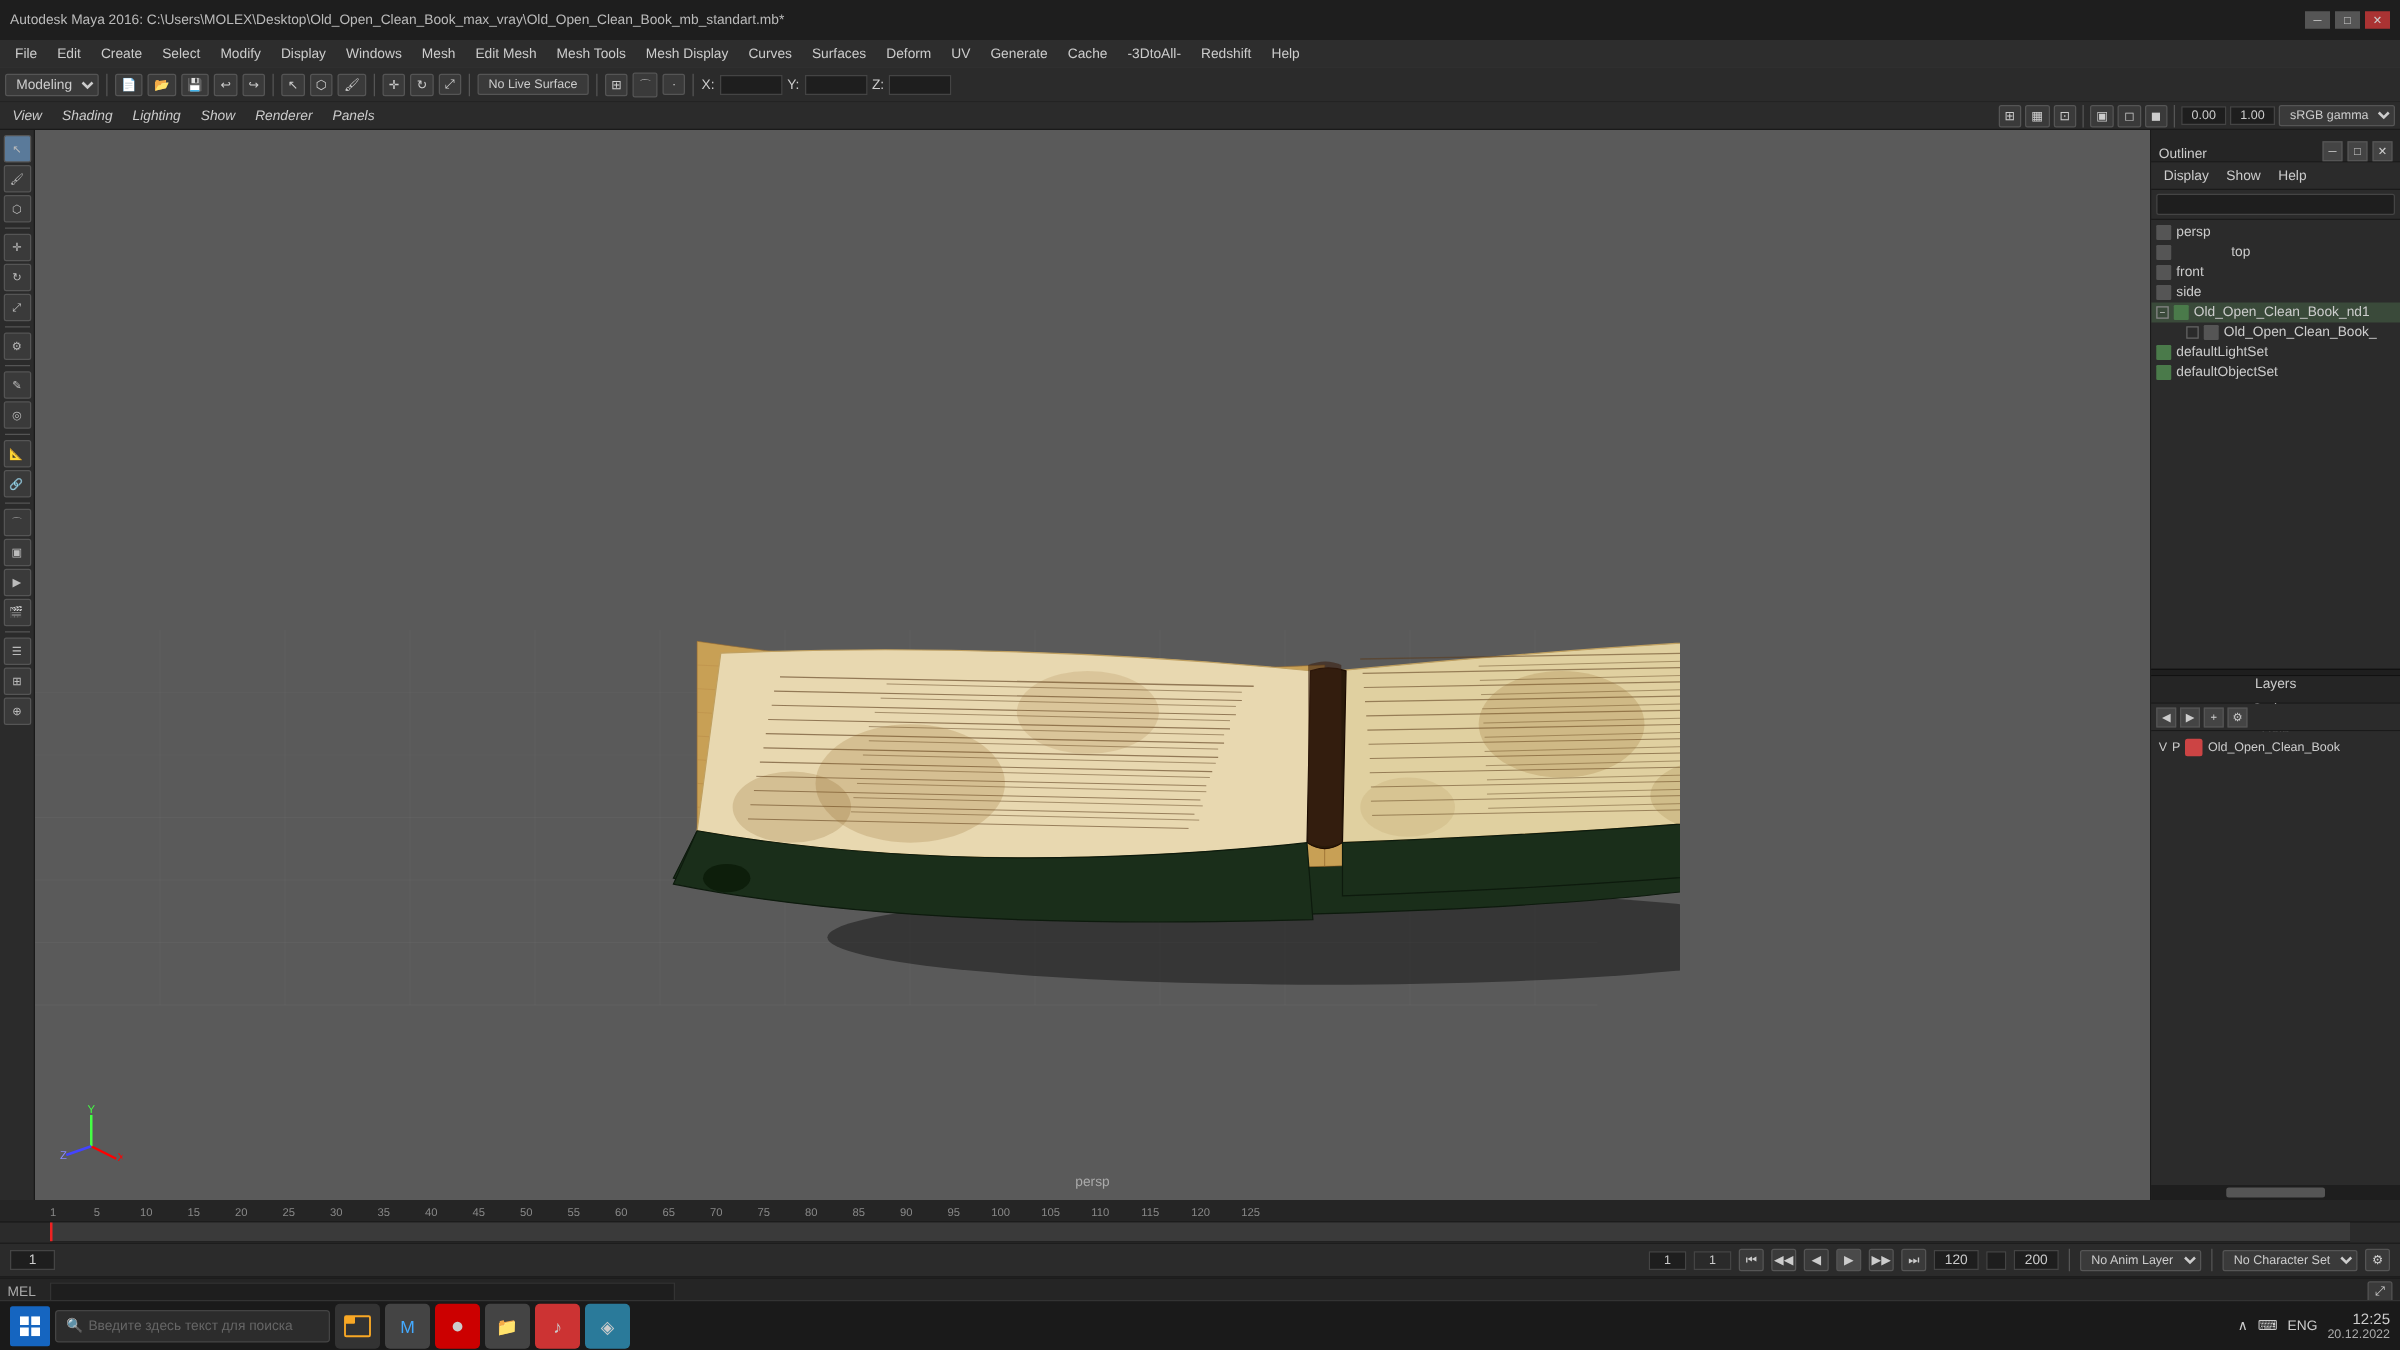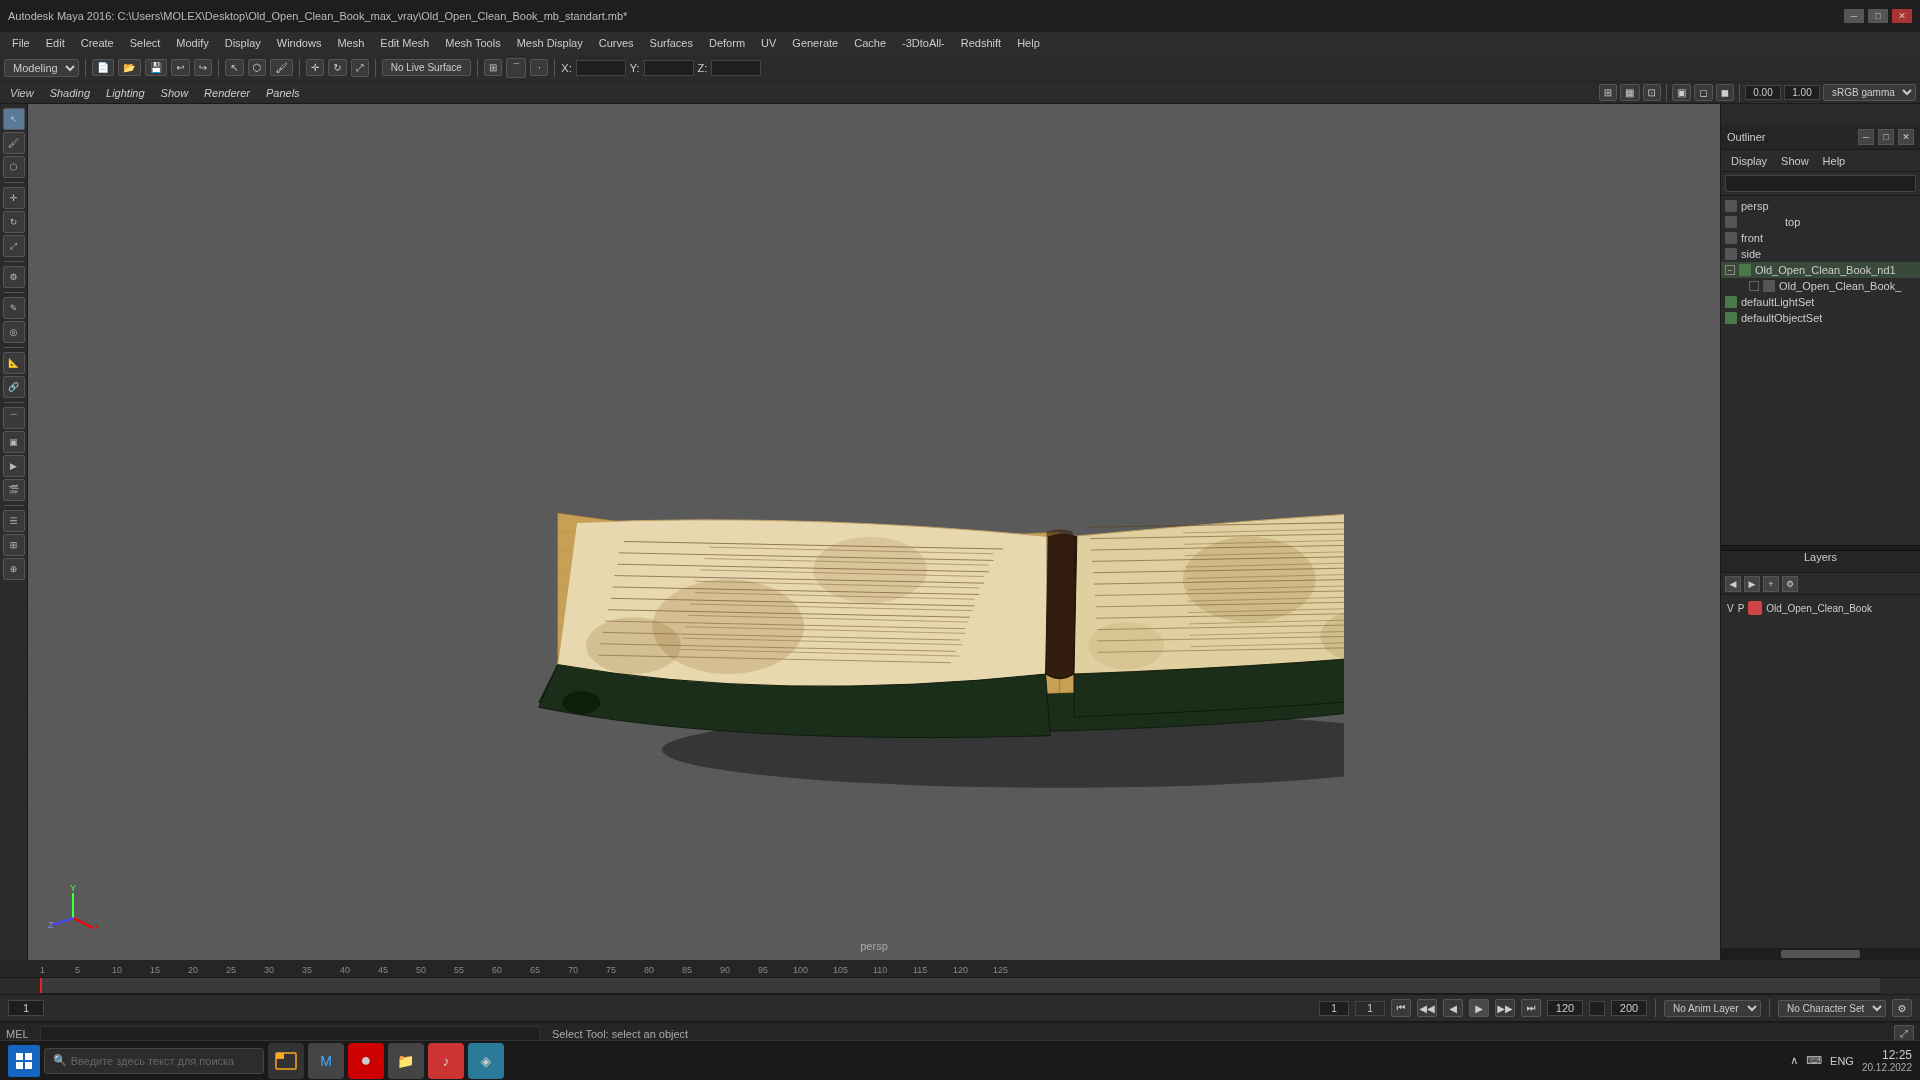--- a/index.html
+++ b/index.html
@@ -416,21 +416,21 @@
         <line x1="25" y1="35" x2="5" y2="42" stroke="#44f" stroke-width="2"></line>
         <text x="0" y="45" fill="#88f" font-size="9">Z</text>
       </svg>
     </div>
 
     <div id="viewport-label" style="position:absolute;bottom:8px;left:50%;transform:translateX(-50%);color:#aaa;font-size:11px;">persp</div>
   </div>
 
   <div id="right-panel" style="width:200px;background:#2b2b2b;border-left:1px solid #1a1a1a;display:flex;flex-direction:column;flex-shrink:0;">
 
-    <div id="outliner-header" style="height:26px;background:#252525;display:flex;align-items:center;padding:0 6px;gap:4px;border-bottom:1px solid #1a1a1a;margin-top:20px;">
+    <div id="outliner-header" style="height:26px;background:#252525;display:flex;align-items:flex-end;padding:0 6px;gap:4px;border-bottom:1px solid #1a1a1a;">
       <span style="font-size:11px;color:#ccc;flex:1;">Outliner</span>
       <button class="out-btn">─</button>
       <button class="out-btn">□</button>
       <button class="out-btn">✕</button>
     </div>
 
     <div id="outliner-menu" style="height:22px;background:#2b2b2b;display:flex;align-items:center;padding:0 4px;gap:2px;border-bottom:1px solid #1a1a1a;">
       <span class="out-menu-item">Display</span>
       <span class="out-menu-item">Show</span>
       <span class="out-menu-item">Help</span>
@@ -578,21 +578,20 @@
   <select class="char-set-sel">
     <option>No Character Set</option>
   </select>
 
   <button class="play-btn">⚙</button>
 </div>
 
 <div id="script-line" style="width:100%;height:22px;background:#252525;display:flex;align-items:center;padding:0 6px;gap:6px;border-top:1px solid #1a1a1a;">
   <span class="script-label" style="font-size:11px;color:#aaa;min-width:28px;">MEL</span>
   <input type="text" class="script-input" value="" style="flex: 0 0 500px; background: rgb(30, 30, 30); border: 1px solid rgb(51, 51, 51); color: rgb(204, 204, 204); padding: 1px 4px; font-size: 11px;">
-  <span class="script-status" style="font-size:11px;color:#aaa;flex:1;">Select Tool: select an object</span>
   <button class="play-btn" style="margin-left:auto;">⤢</button>
 </div>
 
 <div id="taskbar" style="position:absolute;bottom:0;width:100%;height:40px;background:#1a1a1a;display:flex;align-items:center;padding:0 8px;gap:4px;border-top:1px solid #333;">
   <div class="task-btn" style="background:#1565c0;border:none;border-radius:2px;padding:4px;">
     <svg width="16" height="16" viewBox="0 0 16 16">
       <rect x="0" y="0" width="7" height="7" fill="#fff"></rect>
       <rect x="9" y="0" width="7" height="7" fill="#fff"></rect>
       <rect x="0" y="9" width="7" height="7" fill="#fff"></rect>
       <rect x="9" y="9" width="7" height="7" fill="#fff"></rect>

